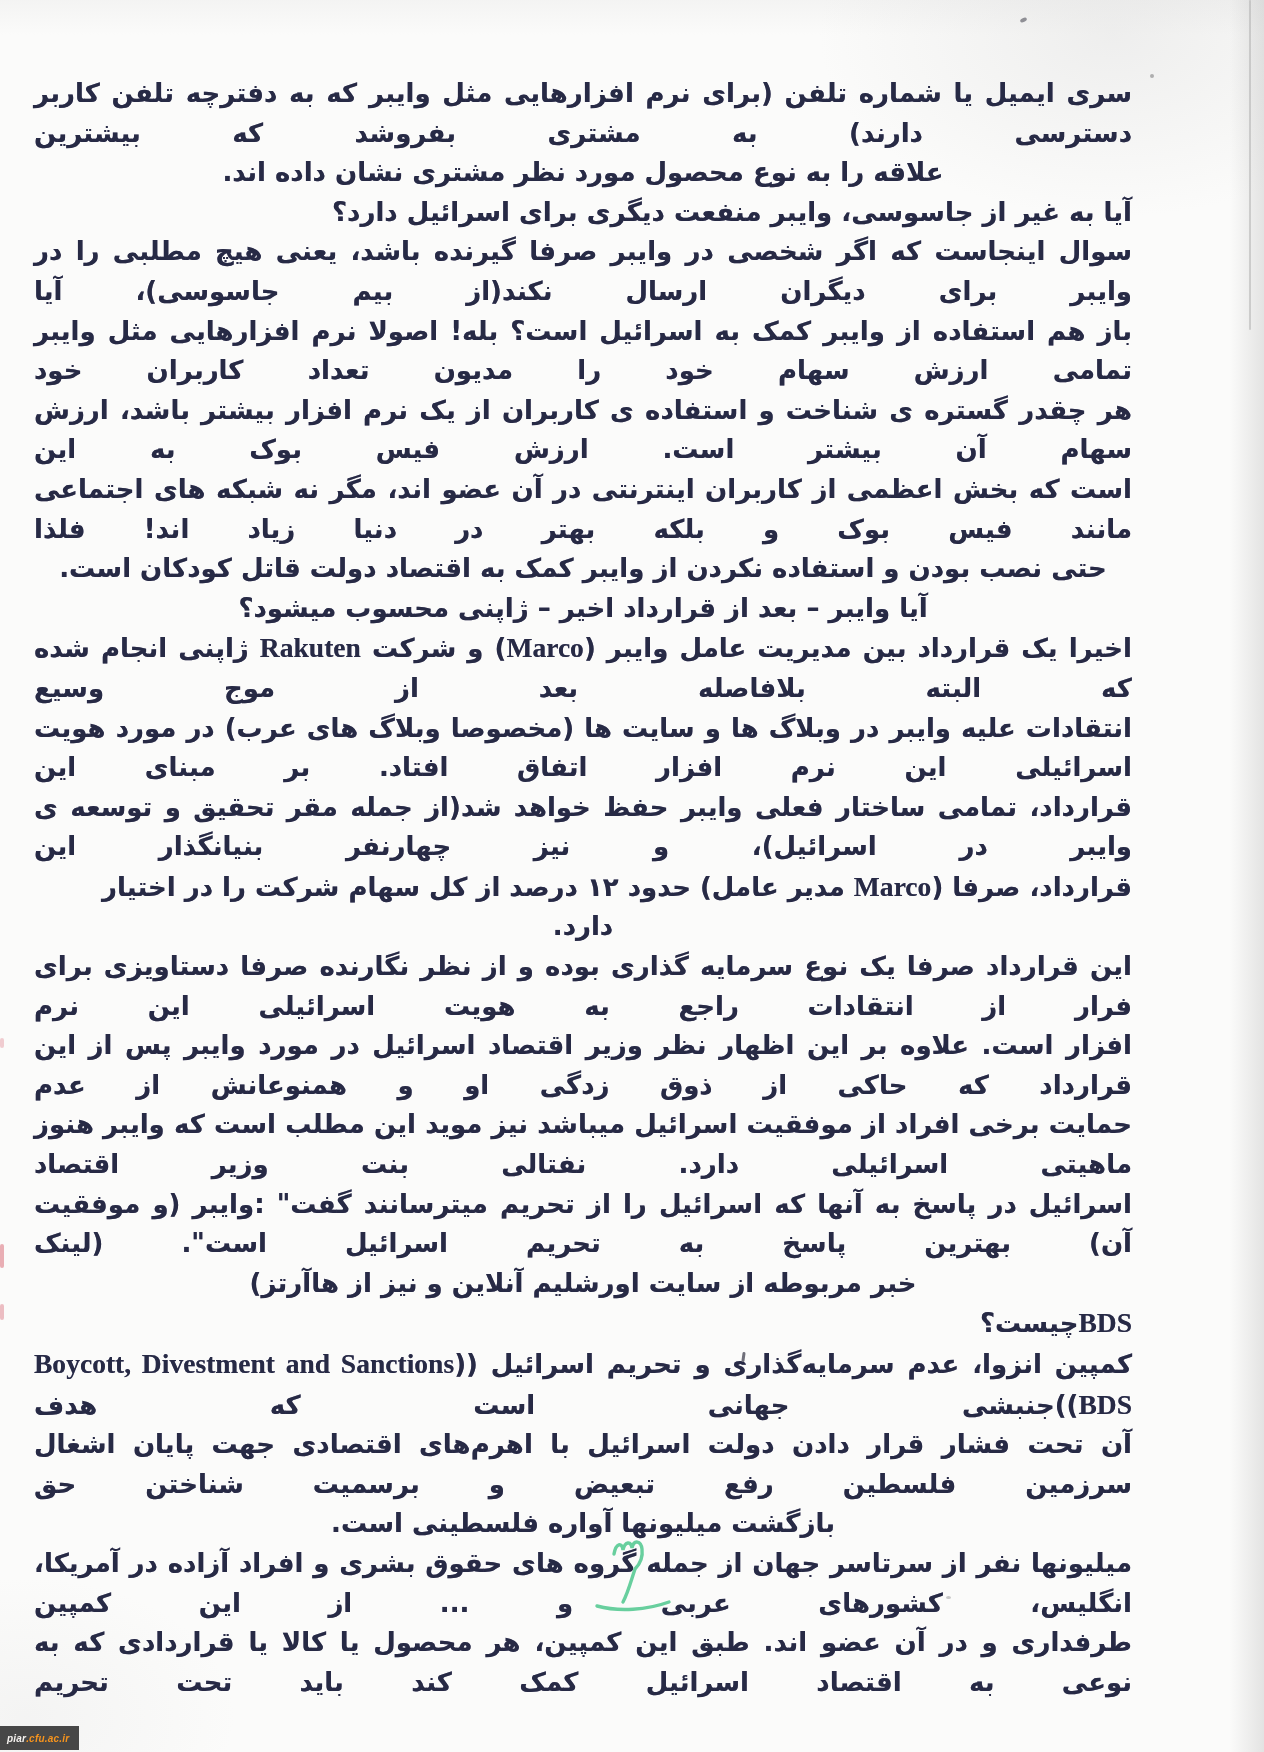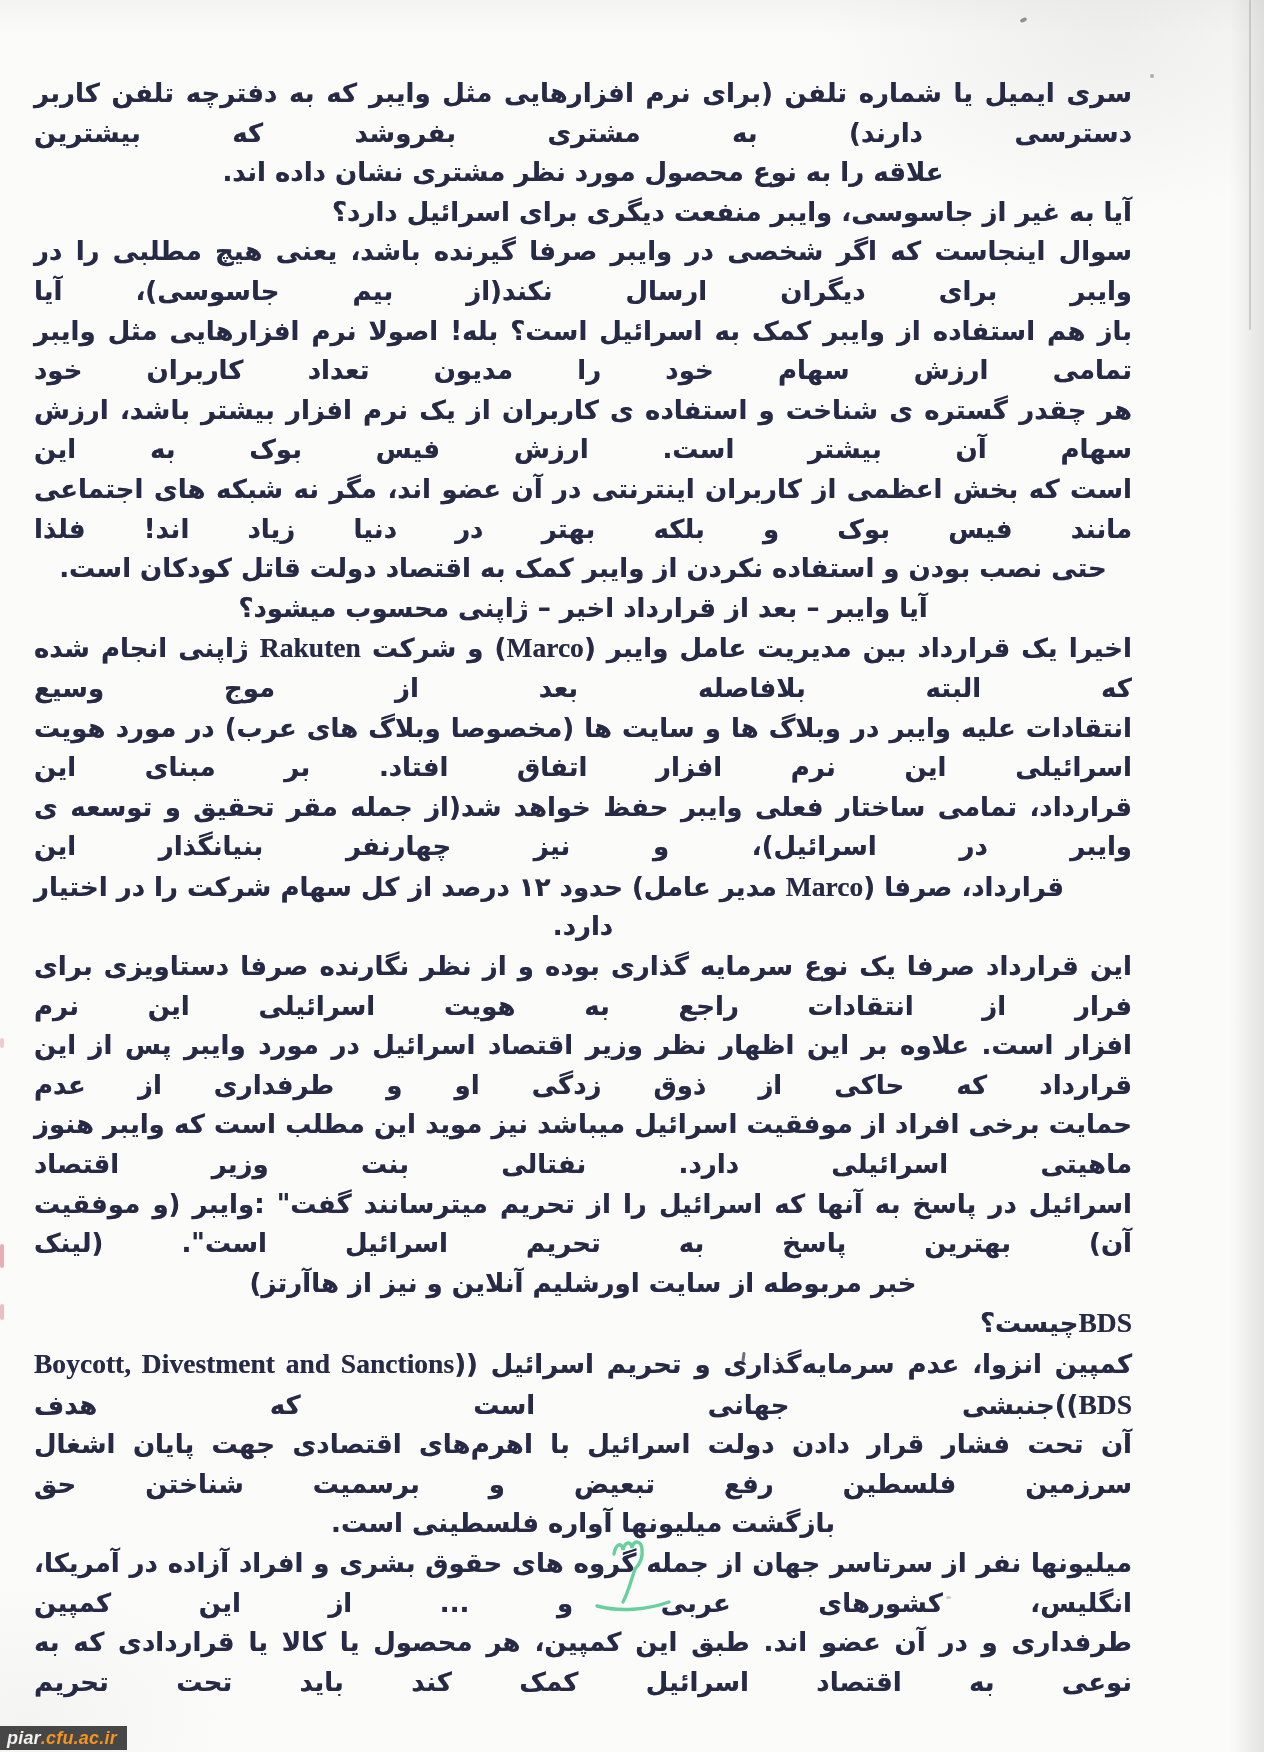--- a/index.html
+++ b/index.html
@@ -20,39 +20,39 @@
     left:34px;top:74px;width:1098px;
     direction:rtl;
     font-size:26px;
     font-weight:bold;
     line-height:39.6px;
     color:#272a45;
     text-shadow:0 0 .5px rgba(45,40,90,.55);
   }
   .line{white-space:normal;}
   .line.justify{text-align:justify;text-align-last:justify;}
-  .line.center{text-align:left;text-align-last:center;}
+  .line.center{text-align:right;text-align-last:center;}
   .line.right{text-align:right;text-align-last:right;}
   .latin{
     font-family:"Liberation Serif","DejaVu Serif",serif;
     font-size:1.06em;
     font-weight:bold;
   }
   
   .pagenum{
     position:absolute;left:585px;top:1536px;width:96px;height:78px;
   }
   
   .watermark{
     position:absolute;left:0;top:1726px;height:24px;
     background:#474747;
     display:flex;align-items:center;
     padding:0 10px 0 7px;
     font-family:"Liberation Sans",sans-serif;
-    font-style:italic;font-weight:bold;font-size:18px;
+    font-style:italic;font-weight:bold;font-size:10px;
     letter-spacing:.2px;
   }
   .watermark .wm-prefix{color:#f4f1ee;}
   .watermark .wm-suffix{color:#f7941d;}
   
   .edge-right{
     position:absolute;right:0;top:0;width:34px;height:100%;
     background:linear-gradient(to right, rgba(255,255,255,0), rgba(188,188,188,.38));
   }
   .edge-line{
@@ -83,21 +83,21 @@
       <div class="line justify" dir="rtl">باز هم استفاده از وایبر کمک به اسرائیل است؟ بله! اصولا نرم افزارهایی مثل وایبر تمامی ارزش سهام خود را مدیون تعداد کاربران خود</div>
       <div class="line justify" dir="rtl">هر چقدر گستره ی شناخت و استفاده ی کاربران از یک نرم افزار بیشتر باشد، ارزش سهام آن بیشتر است. ارزش فیس بوک به این</div>
       <div class="line justify" dir="rtl">است که بخش اعظمی از کاربران اینترنتی در آن عضو اند، مگر نه شبکه های اجتماعی مانند فیس بوک و بلکه بهتر در دنیا زیاد اند! فلذا</div>
       <div class="line center" dir="rtl">حتی نصب بودن و استفاده نکردن از وایبر کمک به اقتصاد دولت قاتل کودکان است.</div>
       <div class="line center" dir="rtl">آیا وایبر – بعد از قرارداد اخیر – ژاپنی محسوب میشود؟</div>
       <div class="line justify" dir="rtl">اخیرا یک قرارداد بین مدیریت عامل وایبر (<span class="latin">Marco</span>) و شرکت <span class="latin">Rakuten</span> ژاپنی انجام شده که البته بلافاصله بعد از موج وسیع</div>
       <div class="line justify" dir="rtl">انتقادات علیه وایبر در وبلاگ ها و سایت ها (مخصوصا وبلاگ های عرب) در مورد هویت اسرائیلی این نرم افزار اتفاق افتاد. بر مبنای این</div>
       <div class="line justify" dir="rtl">قرارداد، تمامی ساختار فعلی وایبر حفظ خواهد شد(از جمله مقر تحقیق و توسعه ی وایبر در اسرائیل)، و نیز چهارنفر بنیانگذار این</div>
       <div class="line center" dir="rtl">قرارداد، صرفا (<span class="latin">Marco</span> مدیر عامل) حدود ۱۲ درصد از کل سهام شرکت را در اختیار دارد.</div>
       <div class="line justify" dir="rtl">این قرارداد صرفا یک نوع سرمایه گذاری بوده و از نظر نگارنده صرفا دستاویزی برای فرار از انتقادات راجع به هویت اسرائیلی این نرم</div>
-      <div class="line justify" dir="rtl">افزار است. علاوه بر این اظهار نظر وزیر اقتصاد اسرائیل در مورد وایبر پس از این قرارداد که حاکی از ذوق زدگی او و طرفداری از عدم</div>
+      <div class="line justify" dir="rtl">افزار است. علاوه بر این اظهار نظر وزیر اقتصاد اسرائیل در مورد وایبر پس از این قرارداد که حاکی از ذوق زدگی او و همنوعانش از عدم</div>
       <div class="line justify" dir="rtl">حمایت برخی افراد از موفقیت اسرائیل میباشد نیز موید این مطلب است که وایبر هنوز ماهیتی اسرائیلی دارد. نفتالی بنت وزیر اقتصاد</div>
       <div class="line justify" dir="rtl">اسرائیل در پاسخ به آنها که اسرائیل را از تحریم میترسانند گفت" :وایبر (و موفقیت آن) بهترین پاسخ به تحریم اسرائیل است". (لینک</div>
       <div class="line center" dir="rtl">خبر مربوطه از سایت اورشلیم آنلاین و نیز از هاآرتز)</div>
       <div class="line right" dir="rtl"><span class="latin">BDS</span>چیست؟</div>
       <div class="line justify" dir="rtl">کمپین انزوا، عدم سرمایه‌گذاری و تحریم اسرائیل ((<span class="latin">Boycott, Divestment and Sanctions BDS</span>))جنبشی جهانی است که هدف</div>
       <div class="line justify" dir="rtl">آن تحت فشار قرار دادن دولت اسرائیل با اهرم‌های اقتصادی جهت پایان اشغال سرزمین فلسطین رفع تبعیض و برسمیت شناختن حق</div>
       <div class="line center" dir="rtl">بازگشت میلیونها آواره فلسطینی است.</div>
       <div class="line justify" dir="rtl">میلیونها نفر از سرتاسر جهان از جمله گروه های حقوق بشری و افراد آزاده در آمریکا، انگلیس، کشورهای عربی و ... از این کمپین</div>
       <div class="line justify" dir="rtl">طرفداری و در آن عضو اند. طبق این کمپین، هر محصول یا کالا یا قراردادی که به نوعی به اقتصاد اسرائیل کمک کند باید تحت تحریم</div>
     </div>

